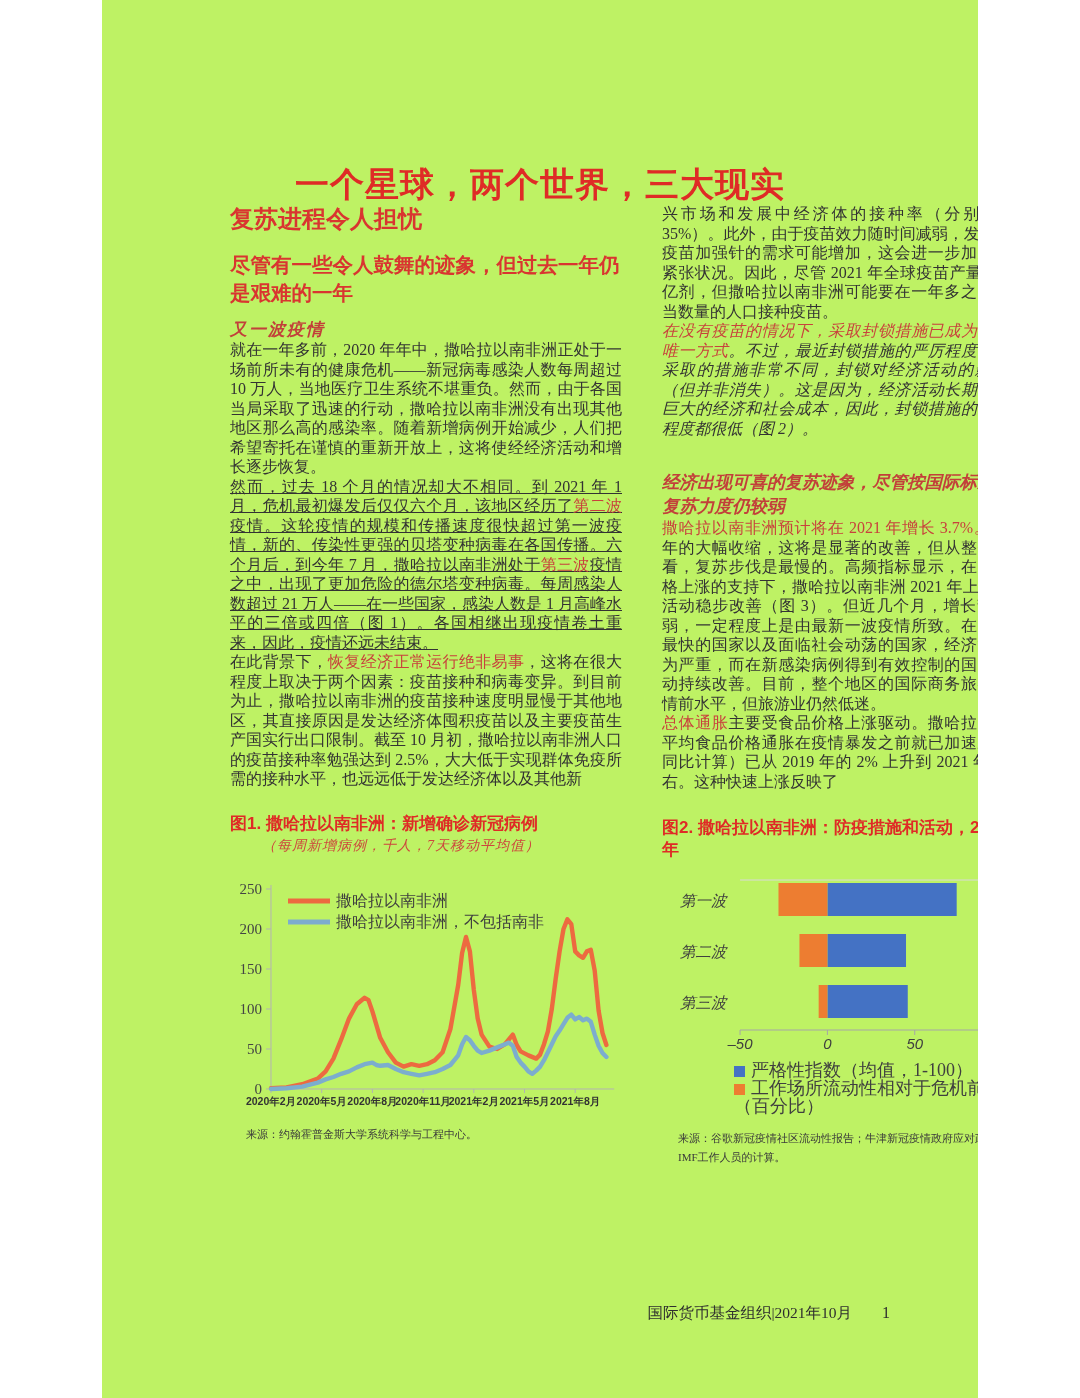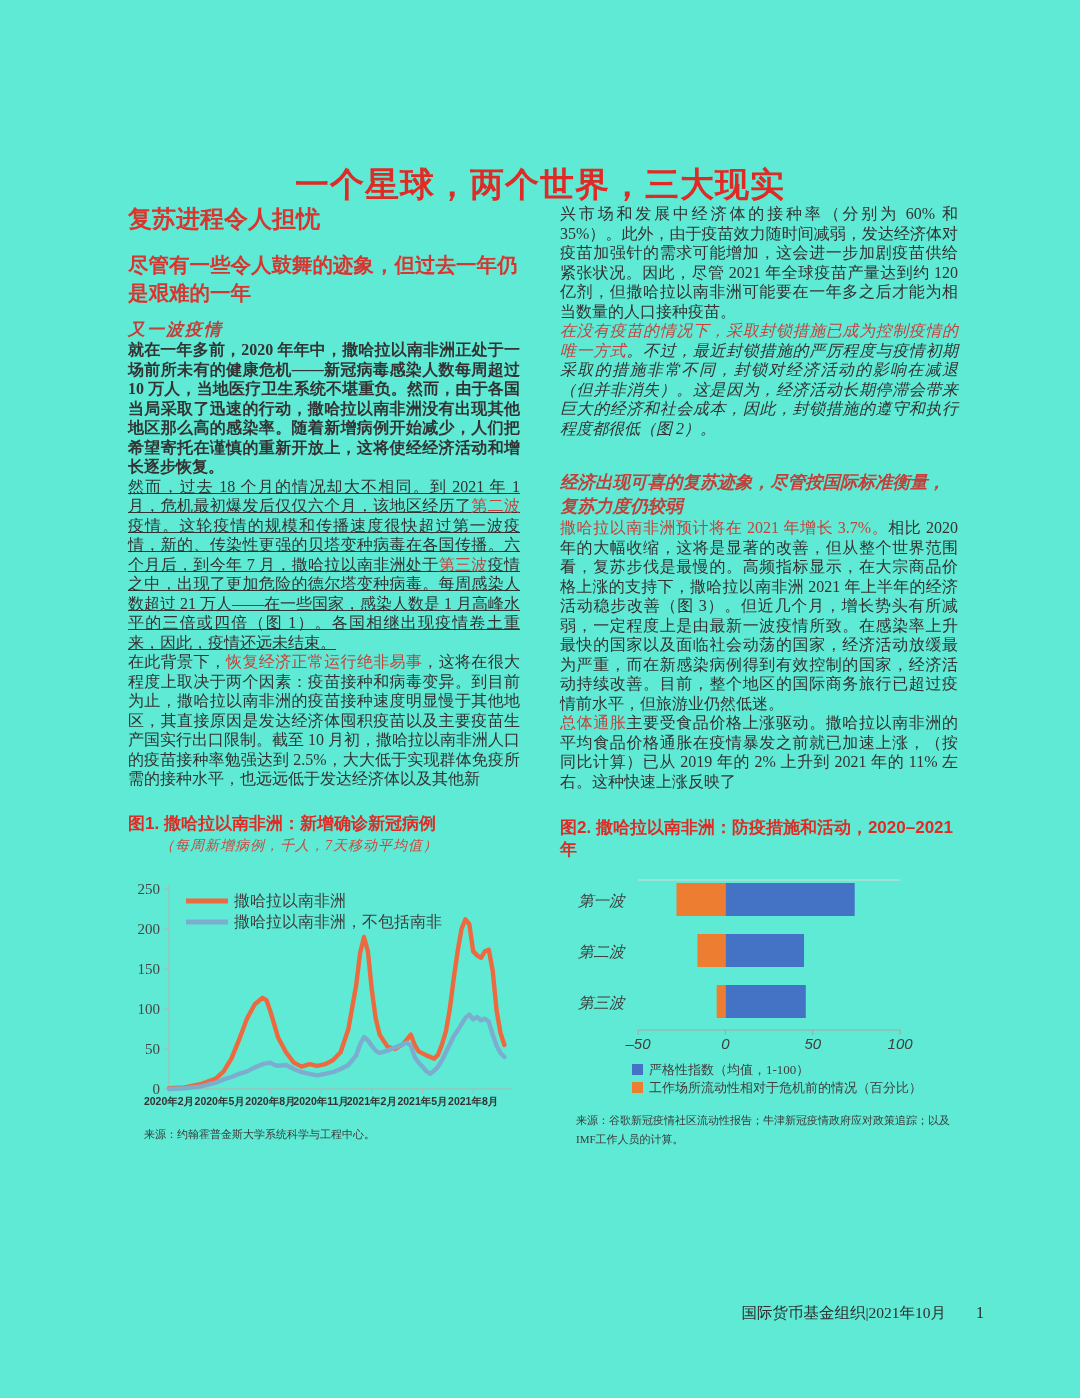--- a/index.html
+++ b/index.html
@@ -1,51 +1,51 @@
 <!DOCTYPE html>
 <html><head>
 <meta charset="utf-8">
 <style>
   html,body{margin:0;padding:0;background:#ffffff;}
-  .page{position:relative;width:1080px;height:1398px;margin:0 auto;background:#5eead4;
+  .page{position:relative;width:876px;height:1398px;margin:0 auto;background:#bef264;
         font-family:"Liberation Serif",serif;color:#333333;overflow:hidden;}
   .doc-title{position:absolute;top:141px;left:0;width:100%;text-align:center;
         font-family:"Liberation Sans",sans-serif;font-weight:bold;font-size:34px;
         line-height:40px;color:#df2b26;letter-spacing:1px;}
   .col{position:absolute;top:204px;width:392px;}
   .col-left{left:128px;}
   .col-right{left:560px;width:398px;}
   .h-main{font-family:"Liberation Sans",sans-serif;font-weight:bold;font-size:24px;
         line-height:30px;color:#d93530;margin:0;}
   .h-sub{font-family:"Liberation Sans",sans-serif;font-weight:bold;font-size:20.5px;
         line-height:28px;color:#d93530;margin:17px 0 0 0;}
   .sec-head{font-style:italic;font-weight:bold;font-size:17px;line-height:20px;
         color:#c2403a;letter-spacing:2px;margin:13px 0 0 0;}
   .sec-head2{font-style:italic;font-weight:bold;font-size:17.5px;line-height:24px;
         color:#c2403a;margin:32px 0 0 0;}
   p.body{font-size:16px;line-height:19.5px;text-align:justify;margin:0;color:#333333;}
-  .mt-p1l{margin-top:4px;font-weight:bold;}  .mt-p2l{margin-top:26px;text-decoration:underline;} .mt-p3l{margin-top:30px;}
+  .mt-p1l{margin-top:4px;}  .mt-p2l{margin-top:26px;text-decoration:underline;} .mt-p3l{margin-top:30px;}
   .mt-p1r{margin-top:19px;} .mt-p2r{margin-top:27px;font-style:italic;} .mt-p3r{margin-top:1px;}
   .mt-p4r{margin-top:38px;}
   .red-inline{color:#c8423c;}
   figure{margin:0;padding:0;}
   .fig1-block{margin-top:24px;}
   .fig2-block{margin-top:26px;}
   .fig-title{font-family:"Liberation Sans",sans-serif;font-weight:bold;font-size:17px;
         line-height:22px;color:#df2b26;}
   .fig-subtitle{font-style:italic;font-size:14px;line-height:18px;color:#cd473d;
         letter-spacing:1px;margin-top:2px;margin-left:32px;}
   .chart-mount{margin-top:14px;}
   .chart-mount2{margin-top:18px;font-style:italic;}
   .fig-source{font-size:11px;line-height:19px;color:#3a3a3a;margin-top:6px;margin-left:16px;}
   .fig2-source{margin-top:14px;}
   .fig2-legend{margin:2px 0 0 72px;}
-  .legend-row{font-size:13px;line-height:18px;color:#3f3f3f;}
+  .legend-row{font-size:18px;line-height:18px;color:#3f3f3f;}
   .legend-sq{display:inline-block;width:11px;height:11px;margin-right:6px;vertical-align:-1px;}
-  .page-footer{position:absolute;top:1303px;left:128px;right:96px;text-align:right;
+  .page-footer{position:absolute;top:1303px;left:128px;right:88px;text-align:right;
         font-size:15.5px;color:#2e2e2e;}
   .page-num{margin-left:30px;font-size:16px;}
   
   .axis-num{font-family:"Liberation Serif",serif;font-size:15px;fill:#444444;}
   .axis-small{font-family:"Liberation Sans",sans-serif;font-size:10.5px;font-weight:bold;fill:#333333;}
   .legend-text{font-family:"Liberation Serif",serif;font-size:16px;fill:#3f3f3f;}
   .cat-label{font-family:"Liberation Serif",serif;font-size:15.5px;fill:#3f3f3f;}
   .axis-num2{font-family:"Liberation Sans",sans-serif;font-size:15px;fill:#3f3f3f;}
 </style>
 </head>

